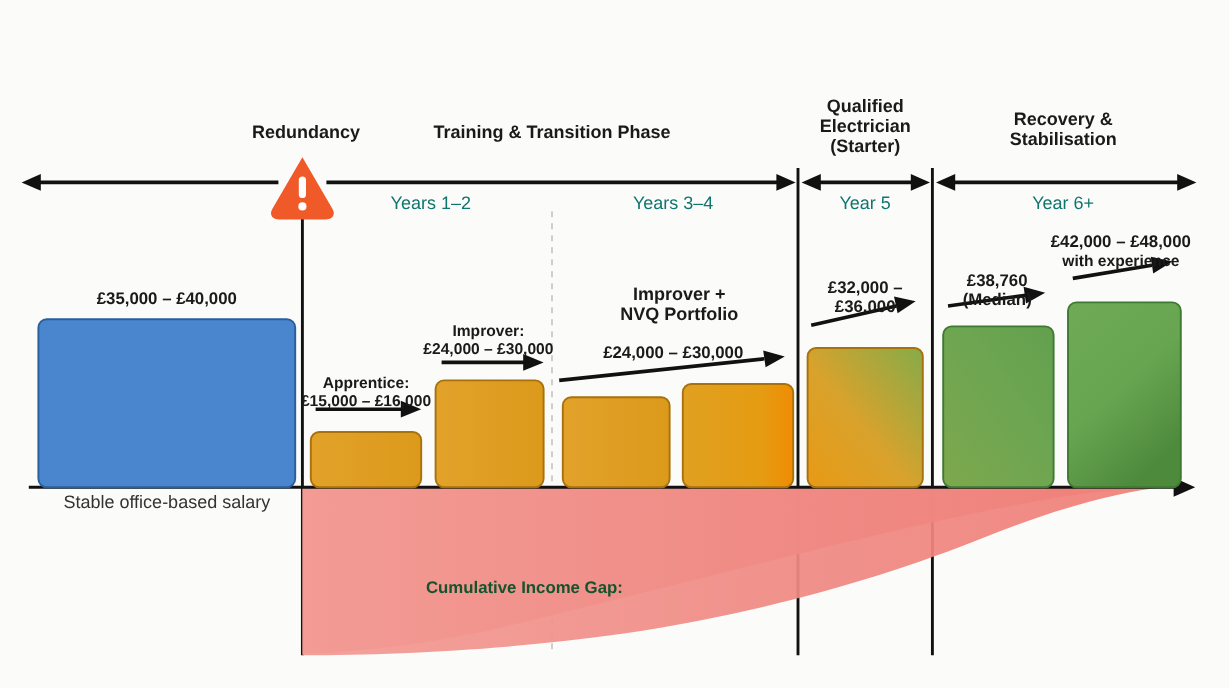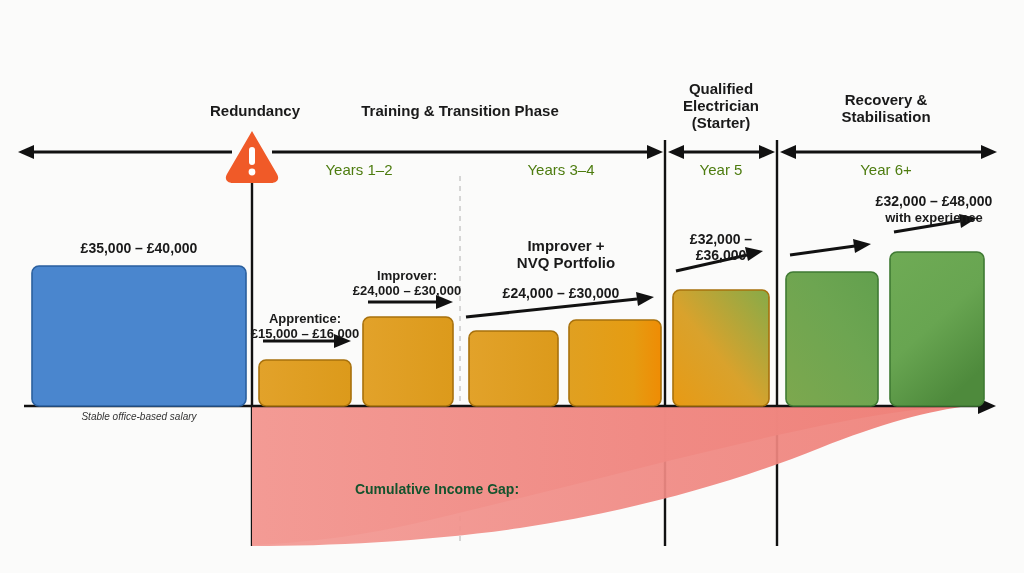--- a/index.html
+++ b/index.html
@@ -11,24 +11,24 @@
   }
   #stage{position:relative;width:1024px;height:573px;}
   svg#canvas{position:absolute;left:0;top:0;width:1024px;height:573px;}
 
   .txt{position:absolute;margin:0;color:#1a1a1a;line-height:1.12;}
   .title{
     font-size:27px;font-weight:bold;letter-spacing:-0.4px;
     width:1024px;text-align:center;top:24px;left:0;
   }
   .phase{font-size:15px;font-weight:bold;text-align:center;}
-  .yearlbl{font-size:15px;font-weight:normal;text-align:center;color:#4d7c0f;}
+  .yearlbl{font-size:15px;font-weight:normal;text-align:center;color:#0f766e;}
   .barlbl{font-size:14px;font-weight:bold;text-align:center;}
   .barlbl .sub{font-weight:bold;}
-  .smalltxt{font-size:10px;font-weight:normal;text-align:center;color:#333;font-style:italic;}
+  .smalltxt{font-size:15px;font-weight:normal;text-align:center;color:#333;}
   .gaptxt{font-size:14px;text-align:center;color:#14532d;}
   .gaptxt .gl1{font-weight:bold;display:block;}
   .gaptxt .gl2{font-weight:normal;display:block;}
 </style>
 </head>
 <body>
 
 <div id="stage">
 
   <svg id="canvas" viewBox="0 0 1024 573">
@@ -205,23 +205,27 @@
 
   <div class="txt barlbl" style="left:461px;top:286px;width:200px;font-size:14px;">
     <span>£24,000 – £30,000</span>
   </div>
 
   <div class="txt barlbl" style="left:646px;top:232px;width:150px;font-size:14px;">
     <span>£32,000 –</span><br>
     <span>£36,000</span>
   </div>
 
+  <div class="txt barlbl" style="left:766px;top:226px;width:130px;font-size:14px;">
+    <span>£38,760</span><br>
+    <span class="light">(Median)</span>
+  </div>
 
   <div class="txt barlbl" style="left:834px;top:194px;width:200px;font-size:14px;">
-    <span>£32,000 – £48,000</span><br>
+    <span>£42,000 – £48,000</span><br>
     <span class="light" style="font-size:13px;">with experience</span>
   </div>
 
   <div class="txt smalltxt" style="left:34px;top:411px;width:210px;">Stable office-based salary</div>
 
   <div class="txt gaptxt" style="left:277px;top:482px;width:320px;">
     <span class="gl1">Cumulative Income Gap:</span>
   </div>
 
 </div>

